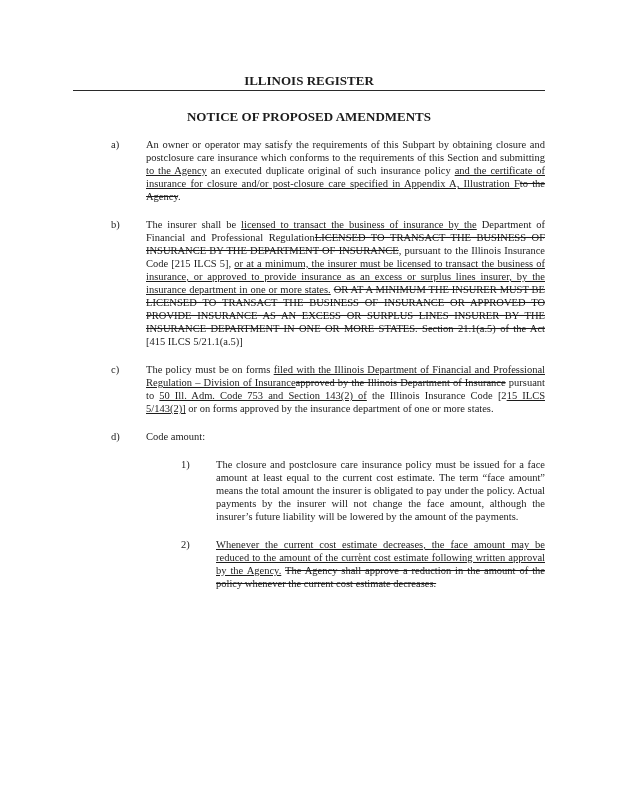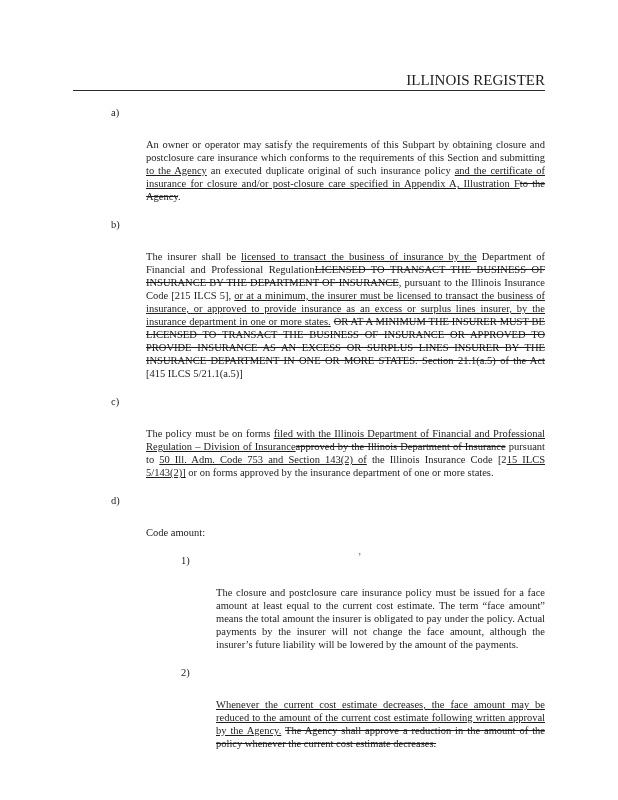--- a/index.html
+++ b/index.html
@@ -12,21 +12,21 @@
     position: relative;
     box-sizing: border-box;
     overflow: hidden;
   }
   .content {
     position: absolute;
     left: 73px;
     top: 74px;
     width: 472px;
   }
-  .center { text-align: right; font-size: 15px; line-height: 13px; }
+  .center { text-align: center; font-size: 13px; line-height: 13px; font-weight: bold; }
   .rule {
     border: none;
     border-top: 1.2px solid #2a2a2a;
     margin: 3px 0 0 0;
   }
   .board-title { margin-top: 19px; }
   .notice-title { margin-top: 19px; }
   .section-heading {
     margin-top: 23px;
     font-weight: bold;
@@ -36,41 +36,42 @@
   .section-heading .sec-title { margin-left: 10px; }
   .para {
     display: flex;
     margin-top: 15px;
     font-size: 10.5px;
     line-height: 13px;
   }
   .para.level1 { margin-left: 38px; }
   .para.level2 { margin-left: 108px; }
   .para-label { width: 35px; flex: 0 0 35px; }
-  .para-body { flex: 1 1 auto; text-align: justify; margin-top: 32px; }
+  .para-body { flex: 1 1 auto; text-align: justify; }
   .seg-n { }
   .seg-u { text-decoration: underline; }
   .seg-s { text-decoration: line-through; }
   .seg-iu { text-decoration: underline; }
   .stray-mark {
     position: absolute;
     left: 358px;
     top: 551px;
     font-size: 10px;
     color: #555;
   }
 </style>
 </head>
 <body>
 
 <div class="page">
   <div class="content">
 
     <div class="center register-title">ILLINOIS REGISTER</div>
     <hr class="rule">
+    <div class="center notice-title">NOTICE OF PROPOSED AMENDMENTS</div>
 
 
     <div class="para level1">
       <div class="para-label">a)</div>
       <div class="para-body"><span class="seg-n">An owner or operator may satisfy the requirements of this Subpart by obtaining closure and postclosure care insurance which conforms to the requirements of this Section and submitting </span><span class="seg-u">to the Agency</span><span class="seg-n"> an executed duplicate original of such insurance policy </span><span class="seg-u">and the certificate of insurance for closure and/or post-closure care specified in Appendix A, Illustration F</span><span class="seg-s">to the Agency</span><span class="seg-n">.</span></div>
     </div>
 
     <div class="para level1">
       <div class="para-label">b)</div>
       <div class="para-body"><span class="seg-n">The insurer shall be </span><span class="seg-iu">licensed to transact the business of insurance by the</span><span class="seg-n"> Department of Financial and Professional Regulation</span><span class="seg-s">LICENSED TO TRANSACT THE BUSINESS OF INSURANCE BY THE DEPARTMENT OF INSURANCE</span><span class="seg-n">, pursuant to the Illinois Insurance Code [215 ILCS 5], </span><span class="seg-iu">or at a minimum, the insurer must be licensed to transact the business of insurance, or approved to provide insurance as an excess or surplus lines insurer, by the insurance department in one or more states.</span><span class="seg-n"> </span><span class="seg-s">OR AT A MINIMUM THE INSURER MUST BE LICENSED TO TRANSACT THE BUSINESS OF INSURANCE OR APPROVED TO PROVIDE INSURANCE AS AN EXCESS OR SURPLUS LINES INSURER BY THE INSURANCE DEPARTMENT IN ONE OR MORE STATES.  Section 21.1(a.5) of the Act</span><span class="seg-n"> [415 ILCS 5/21.1(a.5)]</span></div>

